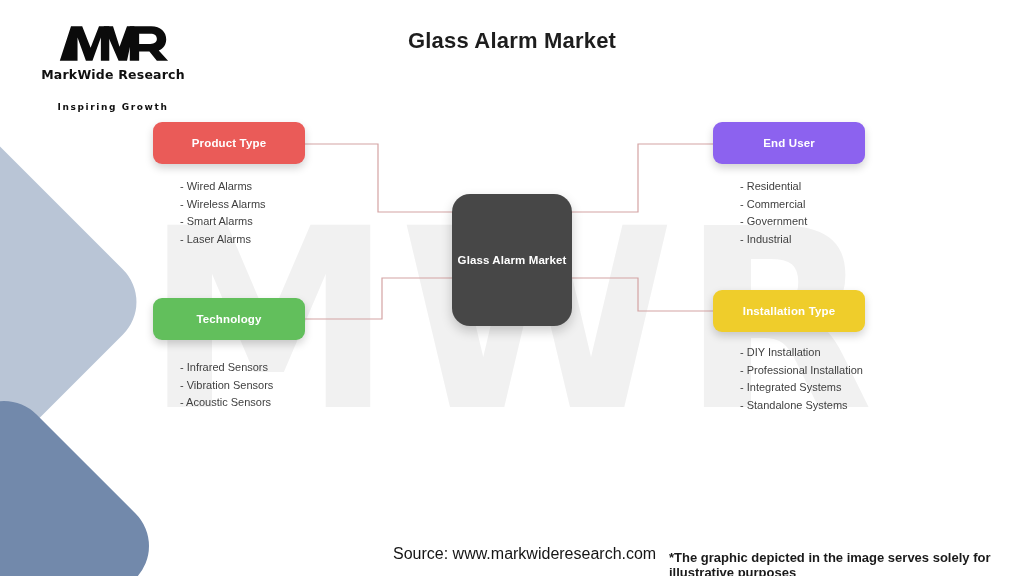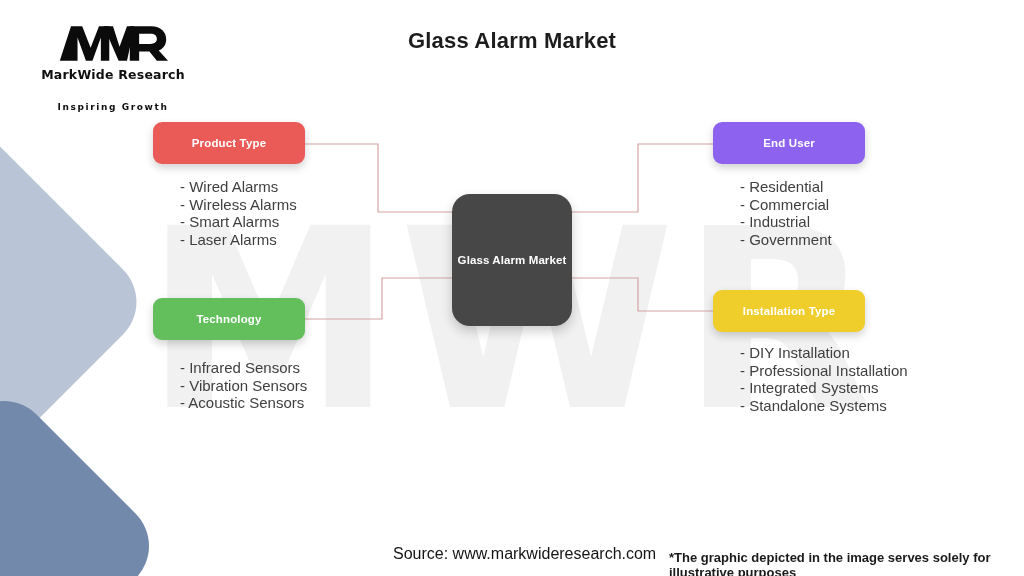--- a/index.html
+++ b/index.html
@@ -150,21 +150,21 @@
     font-size: 11.5px;
     font-weight: 700;
     letter-spacing: .15px;
     text-align: center;
   }
   .seg-list {
     position: absolute;
     width: 250px;
   }
   .seg-item {
-    font-size: 15px;
+    font-size: 11px;
     color: #3f3f3f;
     line-height: 17.5px;
     white-space: nowrap;
   }
 
   
   #seg-product-type-header { left: 153px; top: 122px; background: #ea5b58; }
   #seg-product-type-list   { left: 180px; top: 178px; }
 
   #seg-technology-header   { left: 153px; top: 298px; background: #62bf5c; }
@@ -249,22 +249,22 @@
     <div class="seg-item">- Vibration Sensors</div>
     <div class="seg-item">- Acoustic Sensors</div>
   </div>
 
   <div class="seg-header" id="seg-end-user-header">
     <span class="seg-header-label">End User</span>
   </div>
   <div class="seg-list" id="seg-end-user-list">
     <div class="seg-item">- Residential</div>
     <div class="seg-item">- Commercial</div>
+    <div class="seg-item">- Government</div>
     <div class="seg-item">- Industrial</div>
-    <div class="seg-item">- Government</div>
   </div>
 
   <div class="seg-header" id="seg-installation-type-header">
     <span class="seg-header-label">Installation Type</span>
   </div>
   <div class="seg-list" id="seg-installation-type-list">
     <div class="seg-item">- DIY Installation</div>
     <div class="seg-item">- Professional Installation</div>
     <div class="seg-item">- Integrated Systems</div>
     <div class="seg-item">- Standalone Systems</div>

